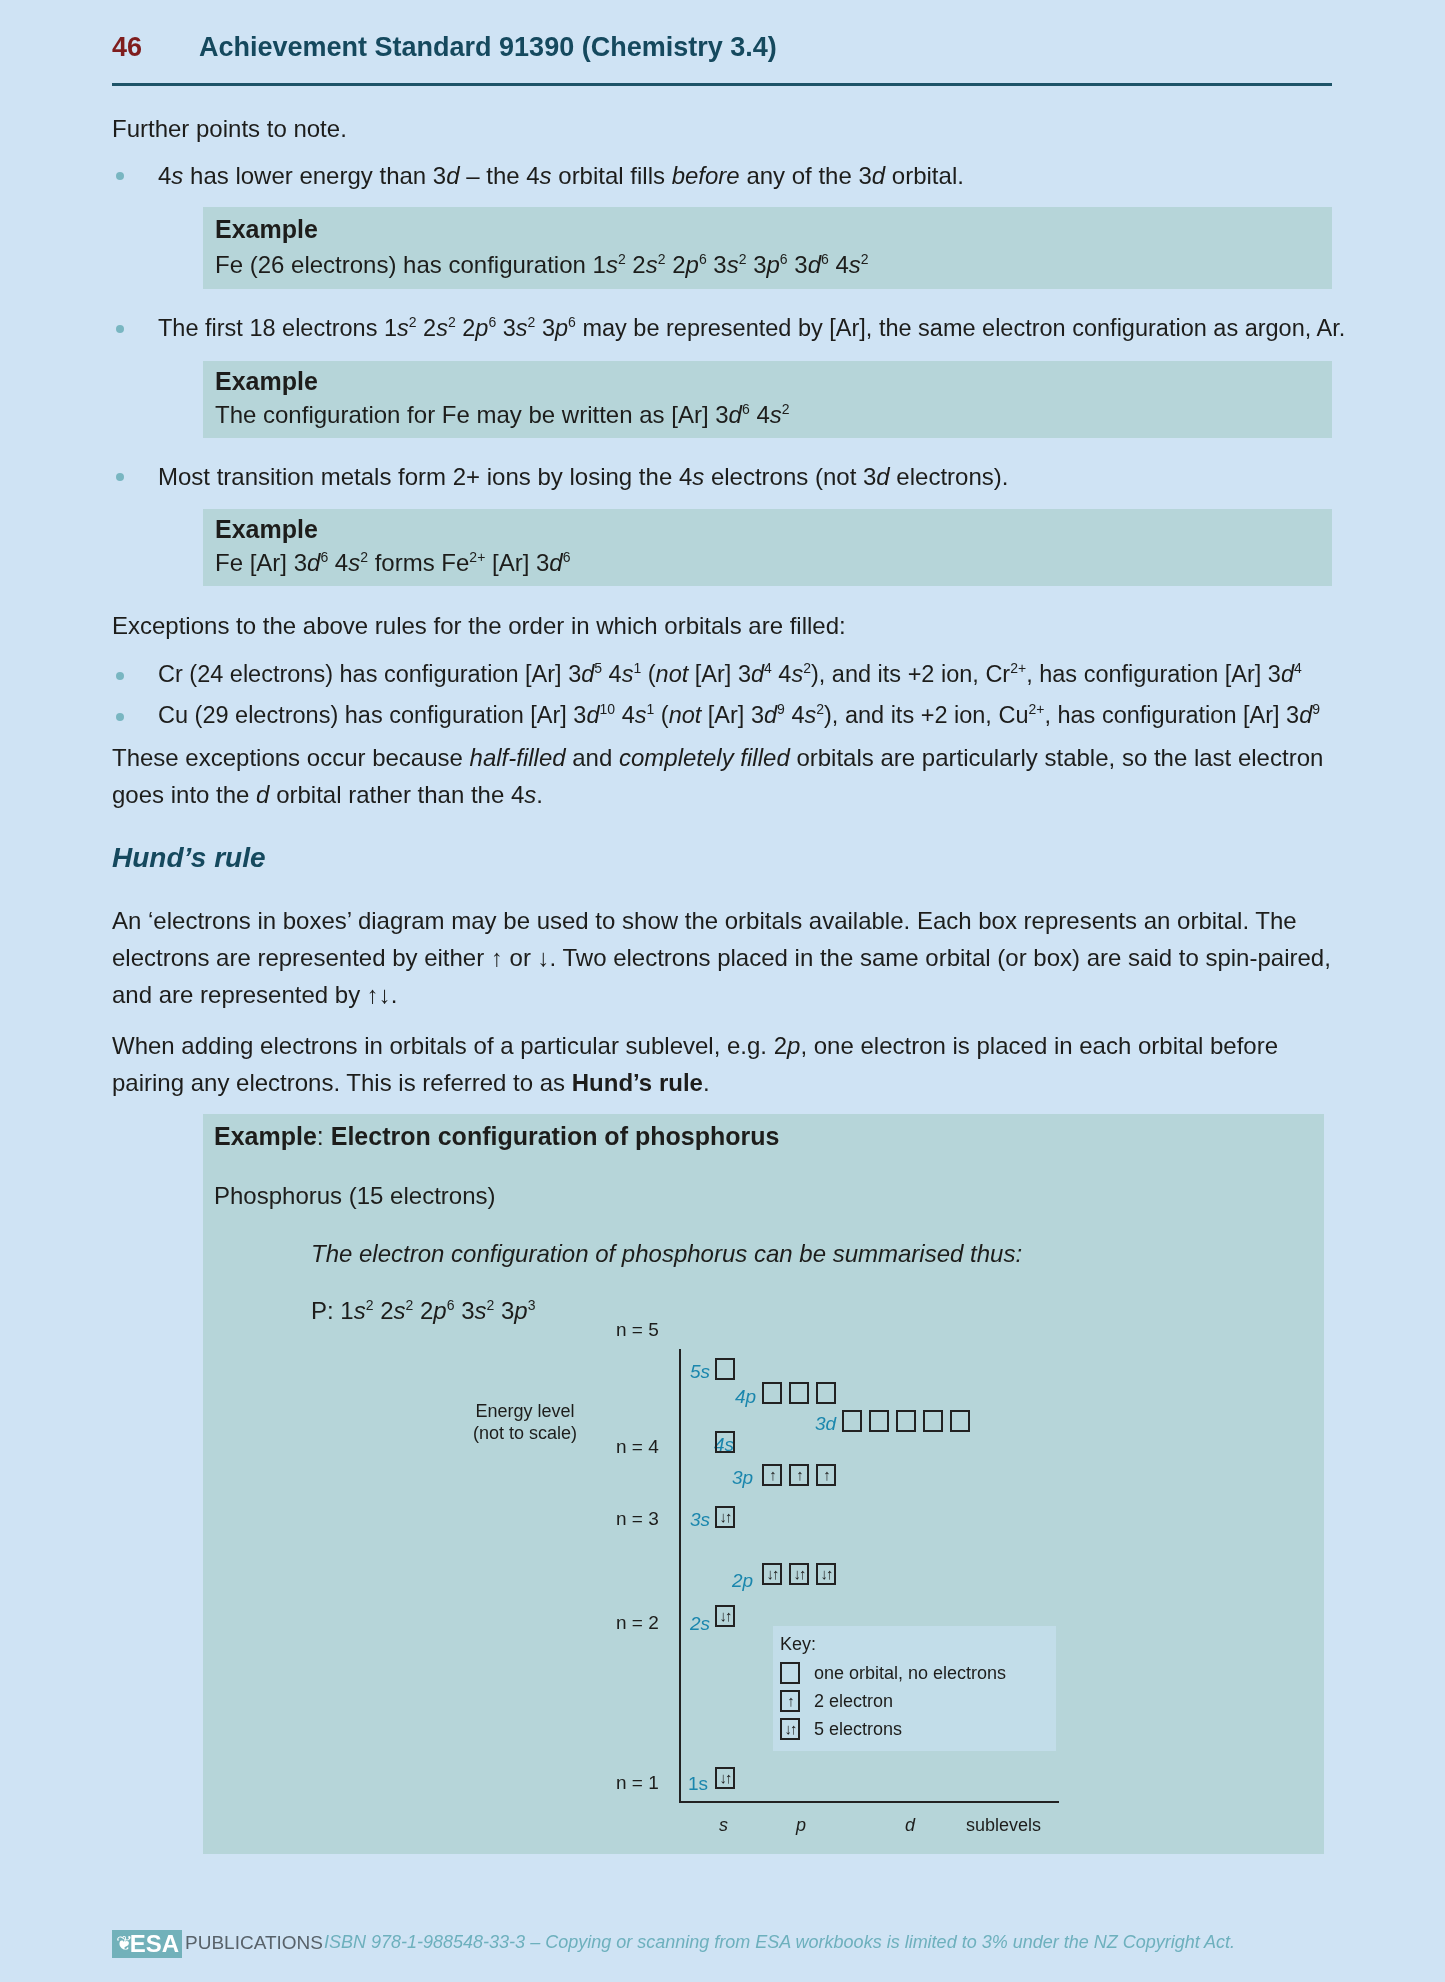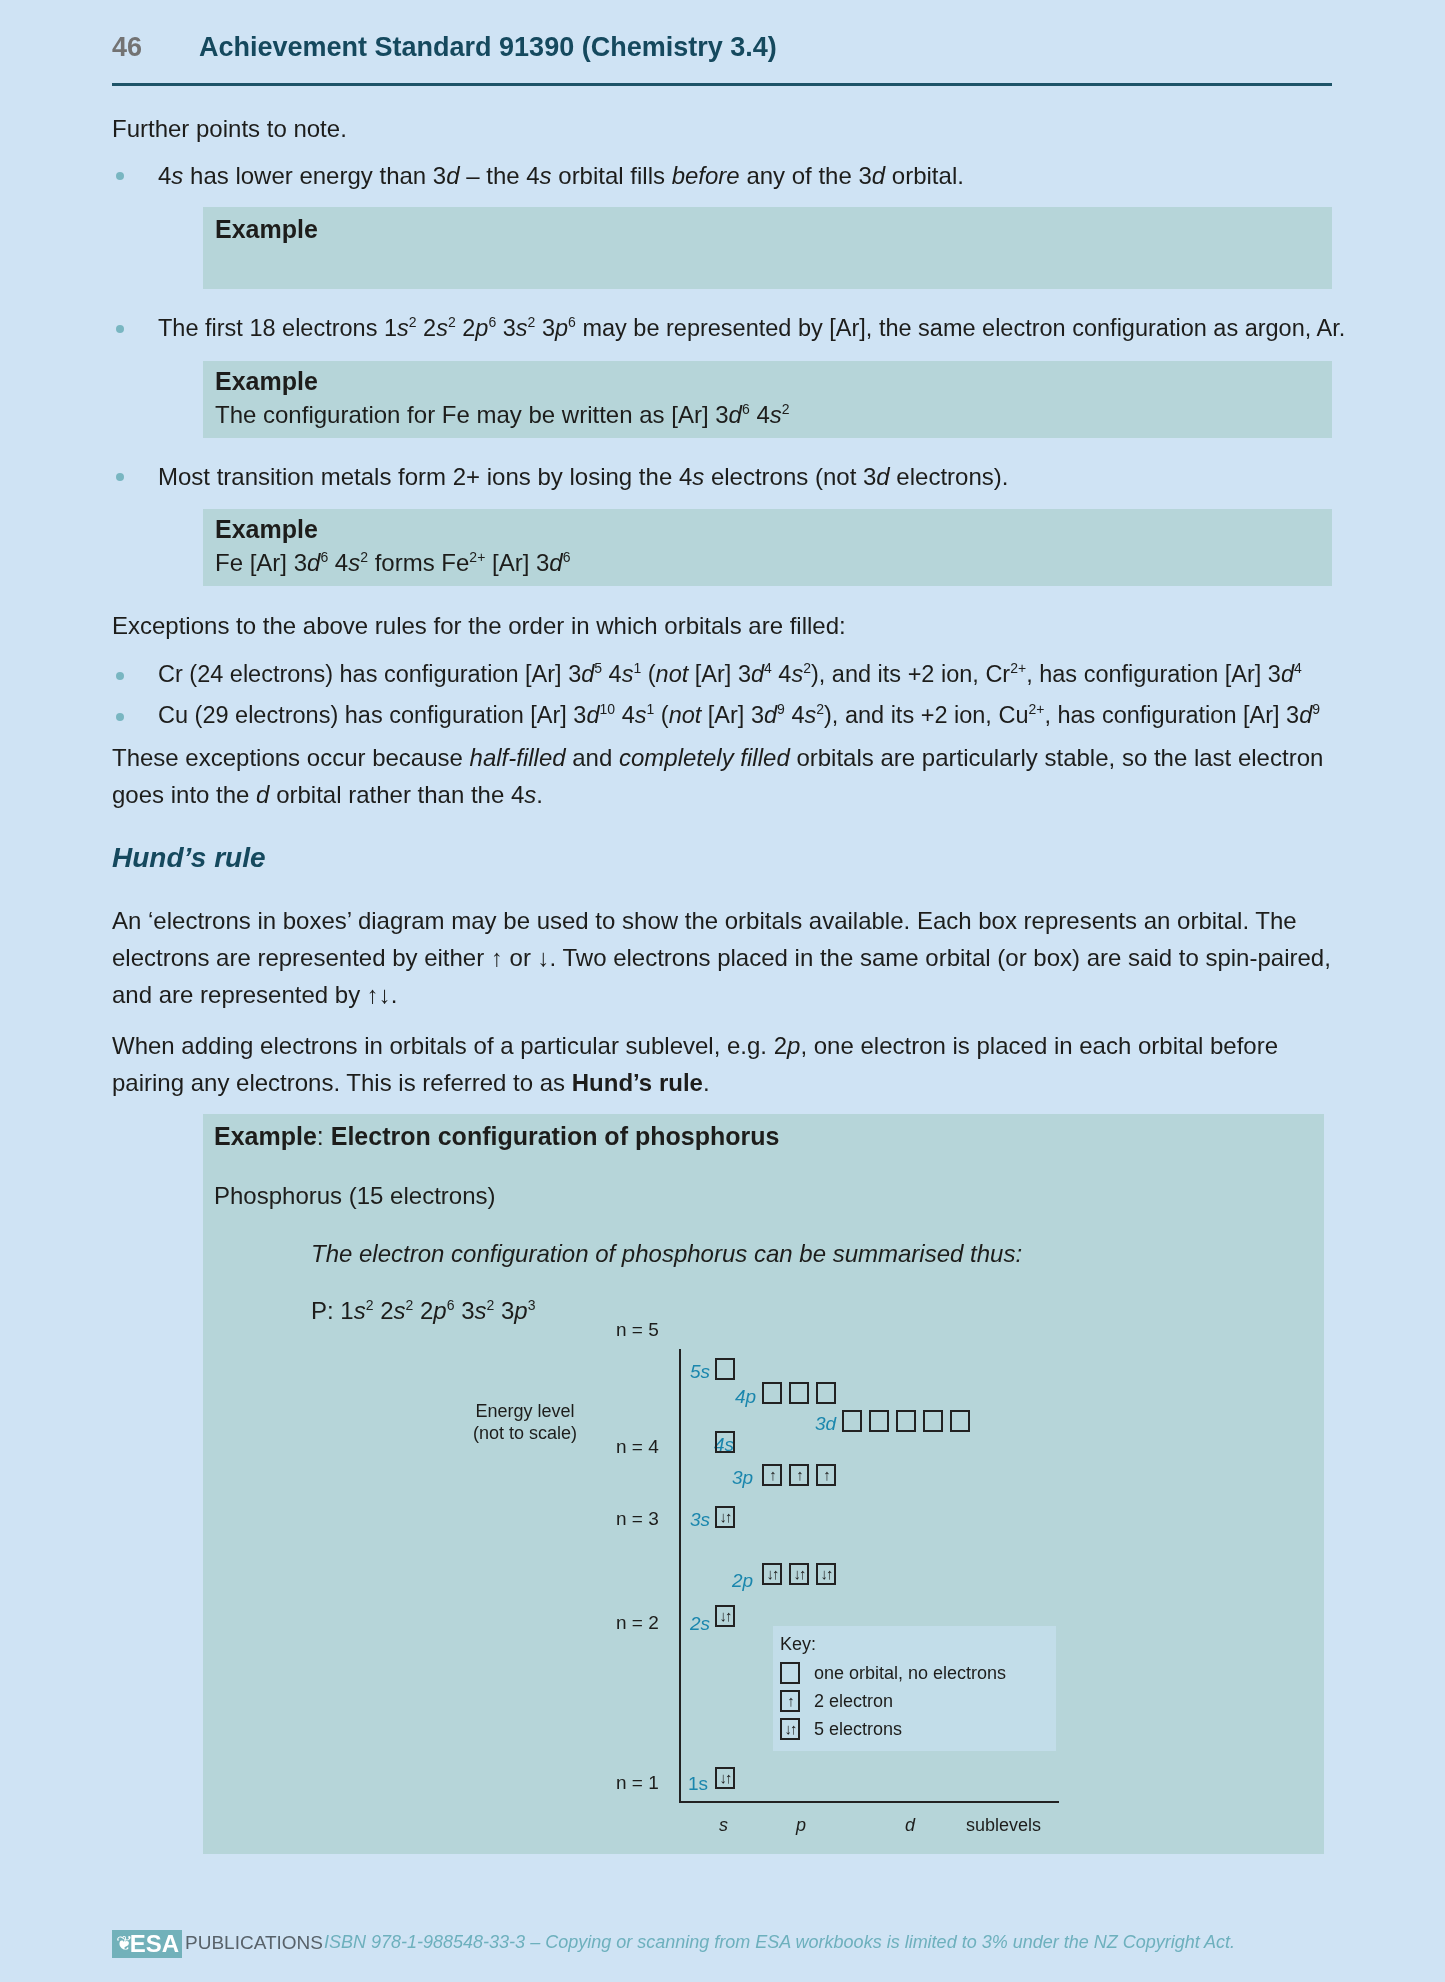--- a/index.html
+++ b/index.html
@@ -1,21 +1,21 @@
 <!DOCTYPE html>
 <html><head>
 <meta charset="utf-8">
 <style>
   html, body { margin:0; padding:0; }
   body {
     width:1445px; height:1982px; background:#cfe3f4; position:relative; overflow:hidden;
     font-family:"Liberation Sans", sans-serif; color:#1d1d1b;
   }
   .abs { position:absolute; }
-  .hdr-num { left:112px; top:32px; font-size:27px; font-weight:bold; color:#737373; }
+  .hdr-num { left:112px; top:32px; font-size:27px; font-weight:bold; color:#7f1d1d; }
   .hdr-title { left:199px; top:32px; font-size:27px; font-weight:bold; color:#15495e; }
   .hdr-rule { left:112px; top:83px; width:1220px; height:3px; background:#1e5468; }
   .p { font-size:24px; line-height:37px; color:#1d1d1b; }
   .bullet { position:absolute; left:116px; width:8px; height:8px; border-radius:50%; background:#79b6c1; }
   .ex { position:absolute; left:203px; width:1129px; background:#b6d5d9; }
   .ex .t { position:absolute; left:12px; font-size:25px; font-weight:bold; }
   .ex .b { position:absolute; left:12px; font-size:24px; }
   sup { font-size:14px; vertical-align:9px; line-height:0; }
   i { font-style:italic; }
   .h2 { left:112px; top:842px; font-size:28px; font-weight:bold; font-style:italic; color:#15495e; }
@@ -38,20 +38,21 @@
 <div class="abs hdr-num">46</div>
 <div class="abs hdr-title">Achievement Standard 91390 (Chemistry 3.4)</div>
 <div class="abs hdr-rule"></div>
 
 <div class="abs p" style="left:112px; top:110px;">Further points to note.</div>
 
 <span class="bullet" style="top:172px;"></span>
 <div class="abs p" style="left:158px; top:157px;">4<i>s</i> has lower energy than 3<i>d</i> – the 4<i>s</i> orbital fills <i>before</i> any of the 3<i>d</i> orbital.</div>
 <div class="ex" style="top:207px; height:82px;">
   <div class="t" style="top:8px;">Example</div>
+  <div class="b" style="top:44px;">Fe (26 electrons) has configuration 1<i>s</i><sup>2</sup> 2<i>s</i><sup>2</sup> 2<i>p</i><sup>6</sup> 3<i>s</i><sup>2</sup> 3<i>p</i><sup>6</sup> 3<i>d</i><sup>6</sup> 4<i>s</i><sup>2</sup></div>
 </div>
 
 <span class="bullet" style="top:325px;"></span>
 <div class="abs p" style="left:158px; top:310px; font-size:23.5px;">The first 18 electrons 1<i>s</i><sup>2</sup> 2<i>s</i><sup>2</sup> 2<i>p</i><sup>6</sup> 3<i>s</i><sup>2</sup> 3<i>p</i><sup>6</sup> may be represented by [Ar], the same electron configuration as argon, Ar.</div>
 <div class="ex" style="top:361px; height:77px;">
   <div class="t" style="top:6px;">Example</div>
   <div class="b" style="top:40px;">The configuration for Fe may be written as [Ar] 3<i>d</i><sup>6</sup> 4<i>s</i><sup>2</sup></div>
 </div>
 
 <span class="bullet" style="top:473px;"></span>

